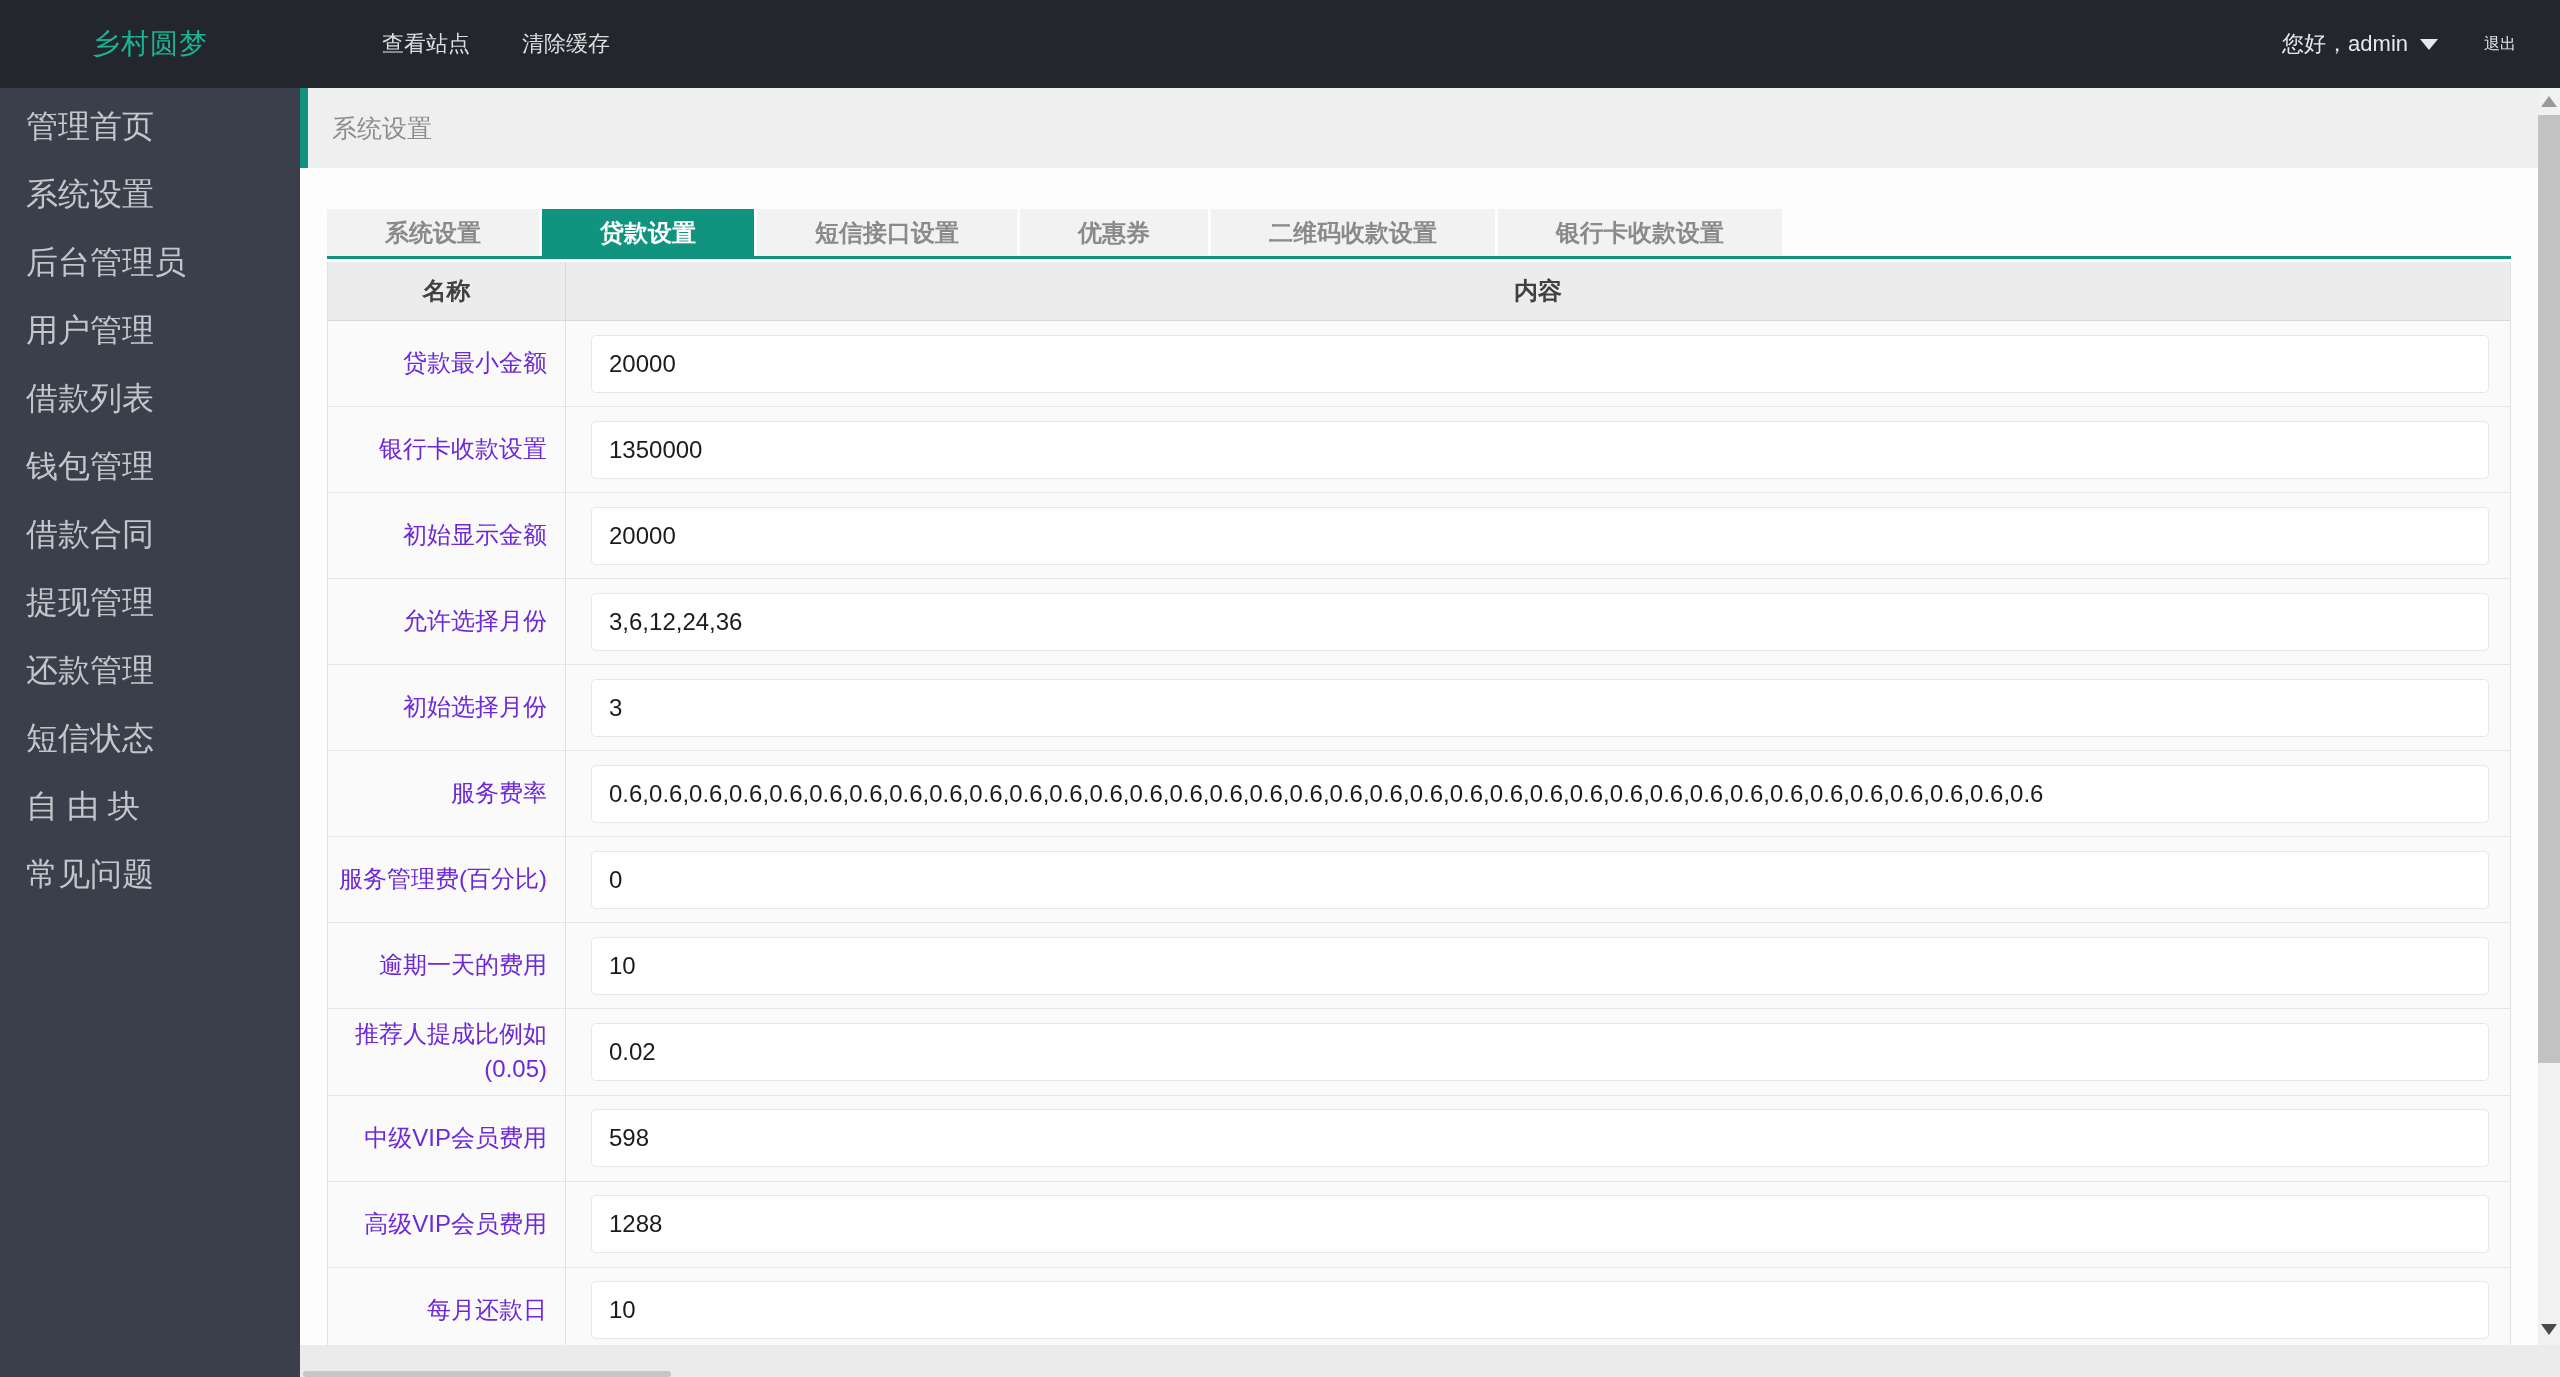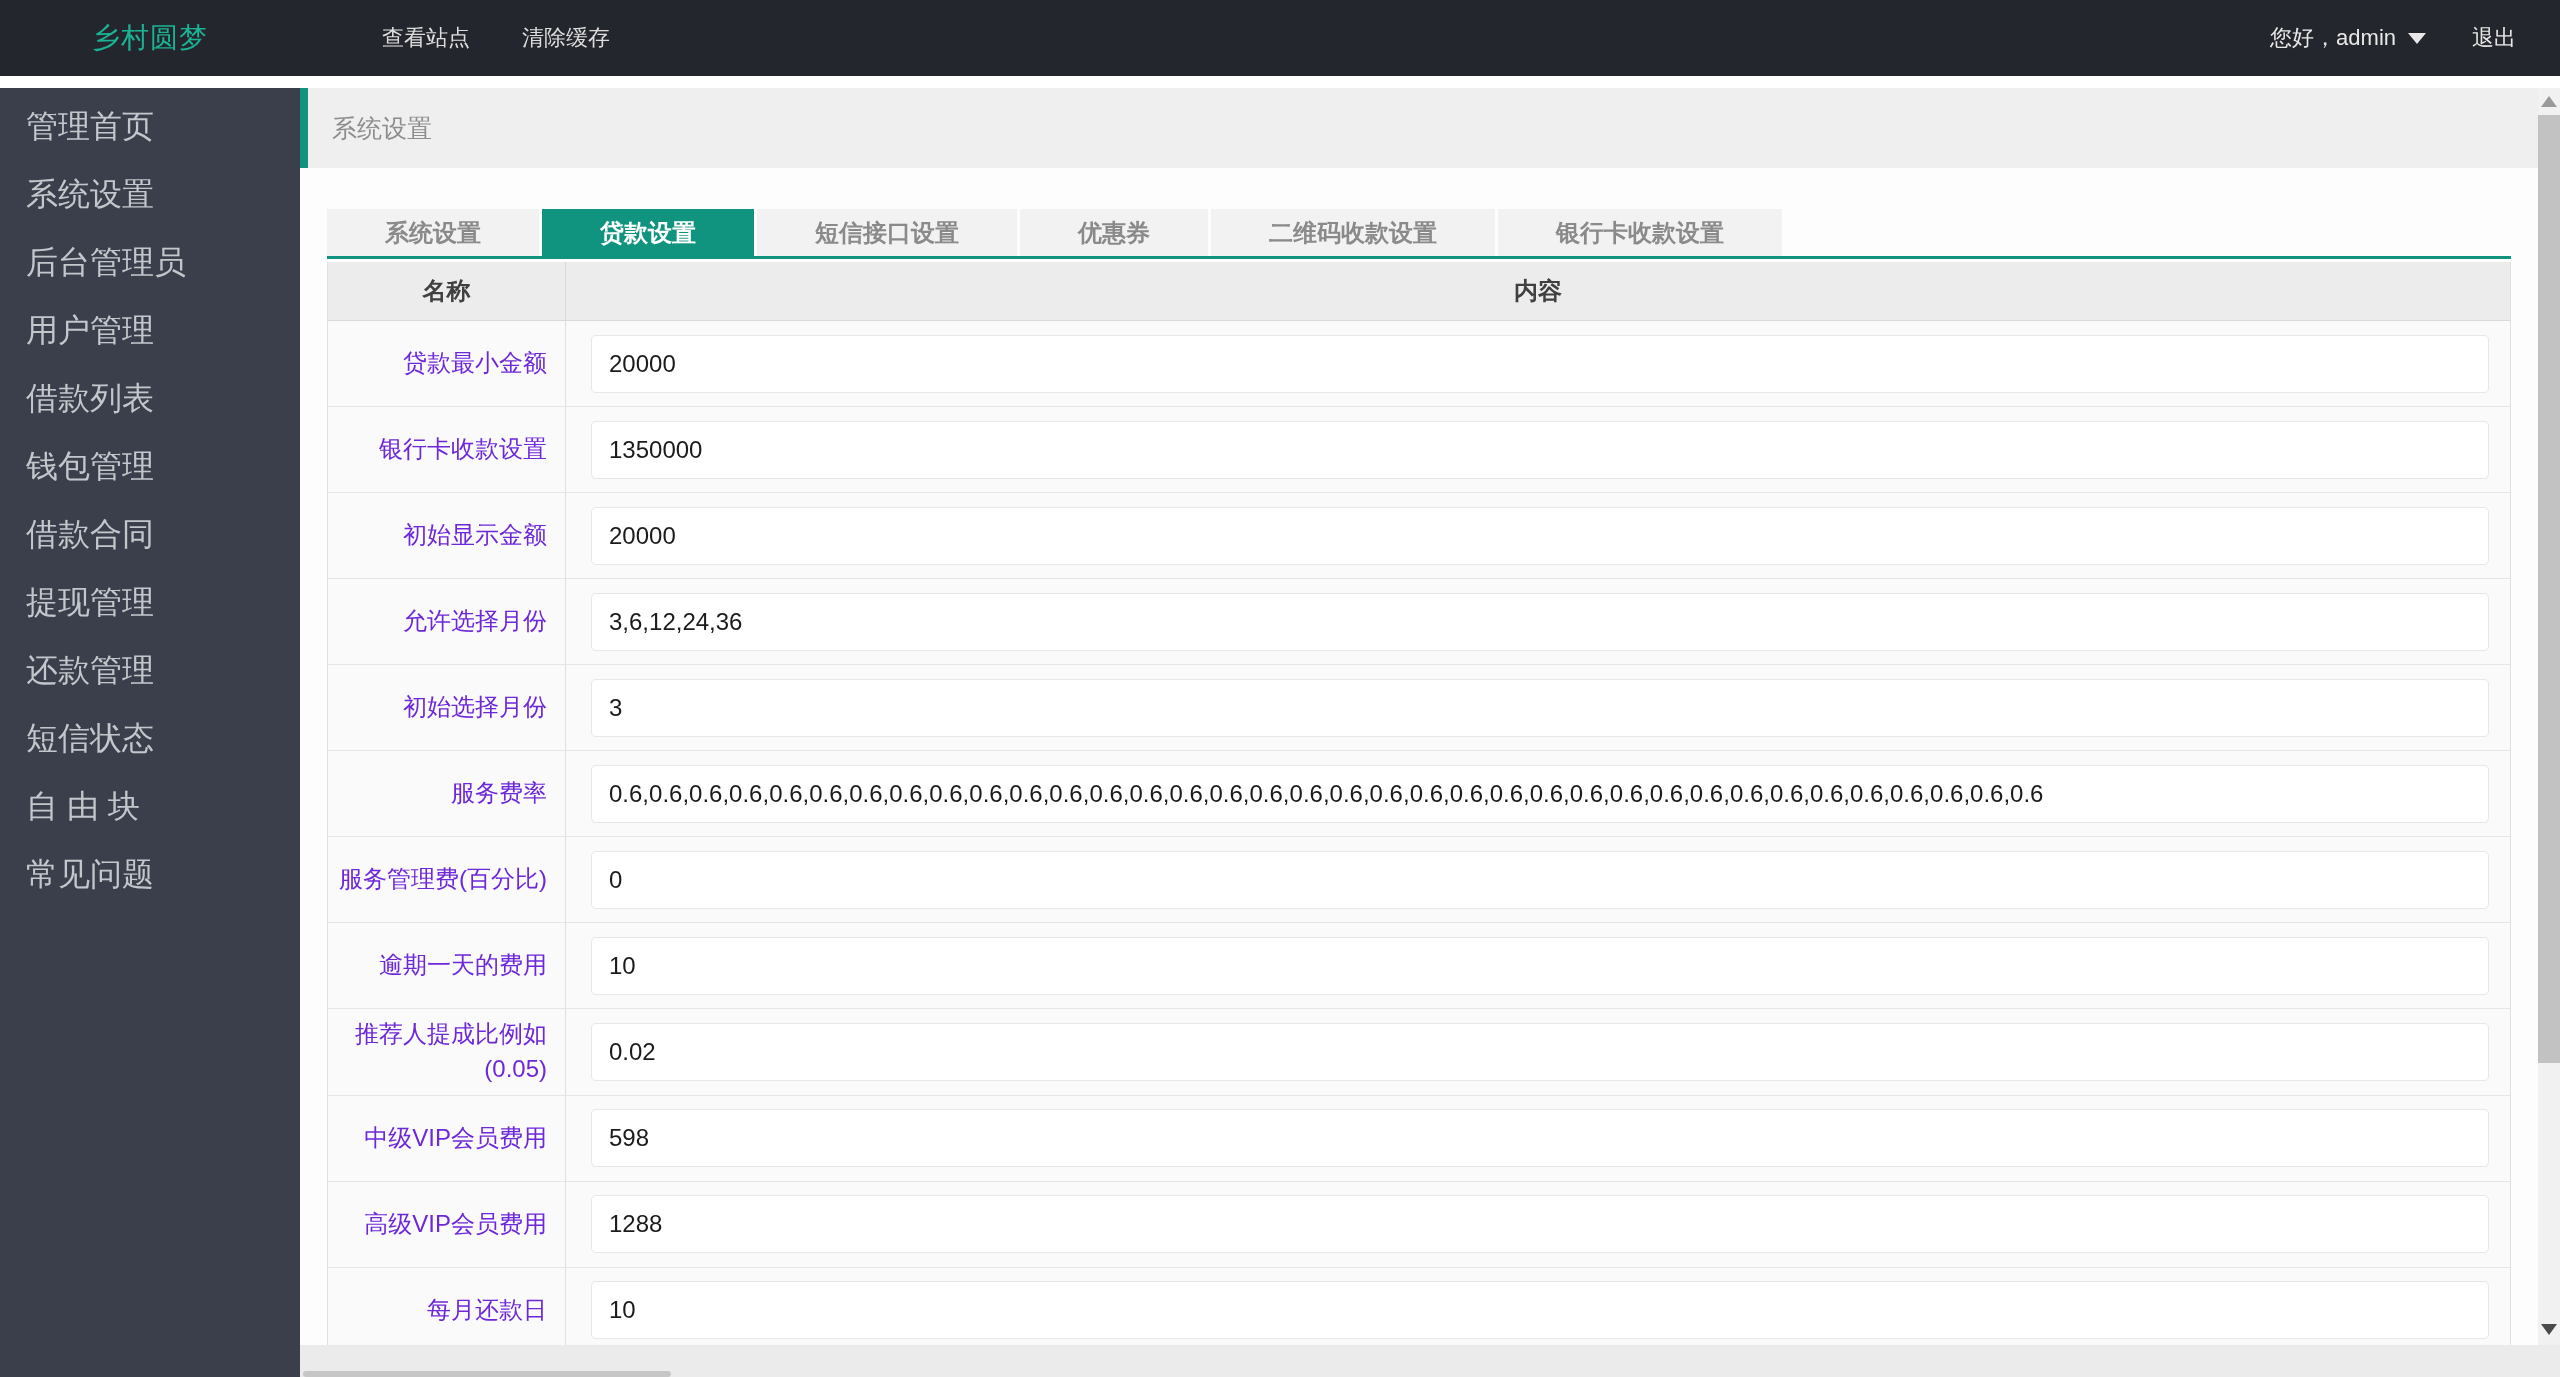--- a/index.html
+++ b/index.html
@@ -1,27 +1,27 @@
 <!DOCTYPE html>
 <html><head>
 <meta charset="utf-8">
 <style>
   * { margin:0; padding:0; box-sizing:border-box; }
   html,body { width:2560px; height:1377px; overflow:hidden; }
   body { font-family:"Liberation Sans","DejaVu Sans",sans-serif; background:#ffffff; position:relative; }
 
   
-  .topbar { position:absolute; left:0; top:0; width:2560px; height:76px; background:#23262d; display:flex; align-items:center; z-index:30; }
+  .topbar { position:absolute; left:0; top:0; width:2560px; height:88px; background:#23262d; display:flex; align-items:center; z-index:30; }
   .brand { width:300px; text-align:center; color:#1bb394; font-size:28px; font-weight:500; letter-spacing:1px; }
   .topmenu { display:flex; align-items:center; margin-left:56px; height:100%; }
   .topmenu-item { color:#dddddd; font-size:22px; padding:0 26px; height:100%; display:flex; align-items:center; cursor:pointer; }
   .topbar-right { margin-left:auto; display:flex; align-items:center; padding-right:44px; }
   .greeting { color:#e8e8e8; font-size:22px; display:flex; align-items:center; cursor:pointer; }
   .caret { display:inline-block; width:0; height:0; margin-left:12px; border-left:9px solid transparent; border-right:9px solid transparent; border-top:11px solid #e8e8e8; }
-  .logout { color:#e8e8e8; font-size:22px; margin-left:46px; cursor:pointer; }
+  .logout { color:#e8e8e8; font-size:16px; margin-left:46px; cursor:pointer; }
 
   
   .sidebar { position:absolute; left:0; top:88px; width:300px; height:1289px; background:#3a3f4b; z-index:20; }
   .sidebar ul { list-style:none; padding-top:4px; }
   .sidebar li { height:68px; line-height:68px; padding-left:26px; color:#c3c6cb; font-size:32px; cursor:pointer; }
 
   
   .accent-bar { position:absolute; left:300px; top:88px; width:8px; height:80px; background:#10947f; z-index:15; }
   .breadcrumb { position:absolute; left:308px; top:88px; width:2230px; height:80px; background:#efefef; display:flex; align-items:center; padding-left:24px; z-index:10; }
   .breadcrumb-title { color:#8d8d8d; font-size:25px; }

